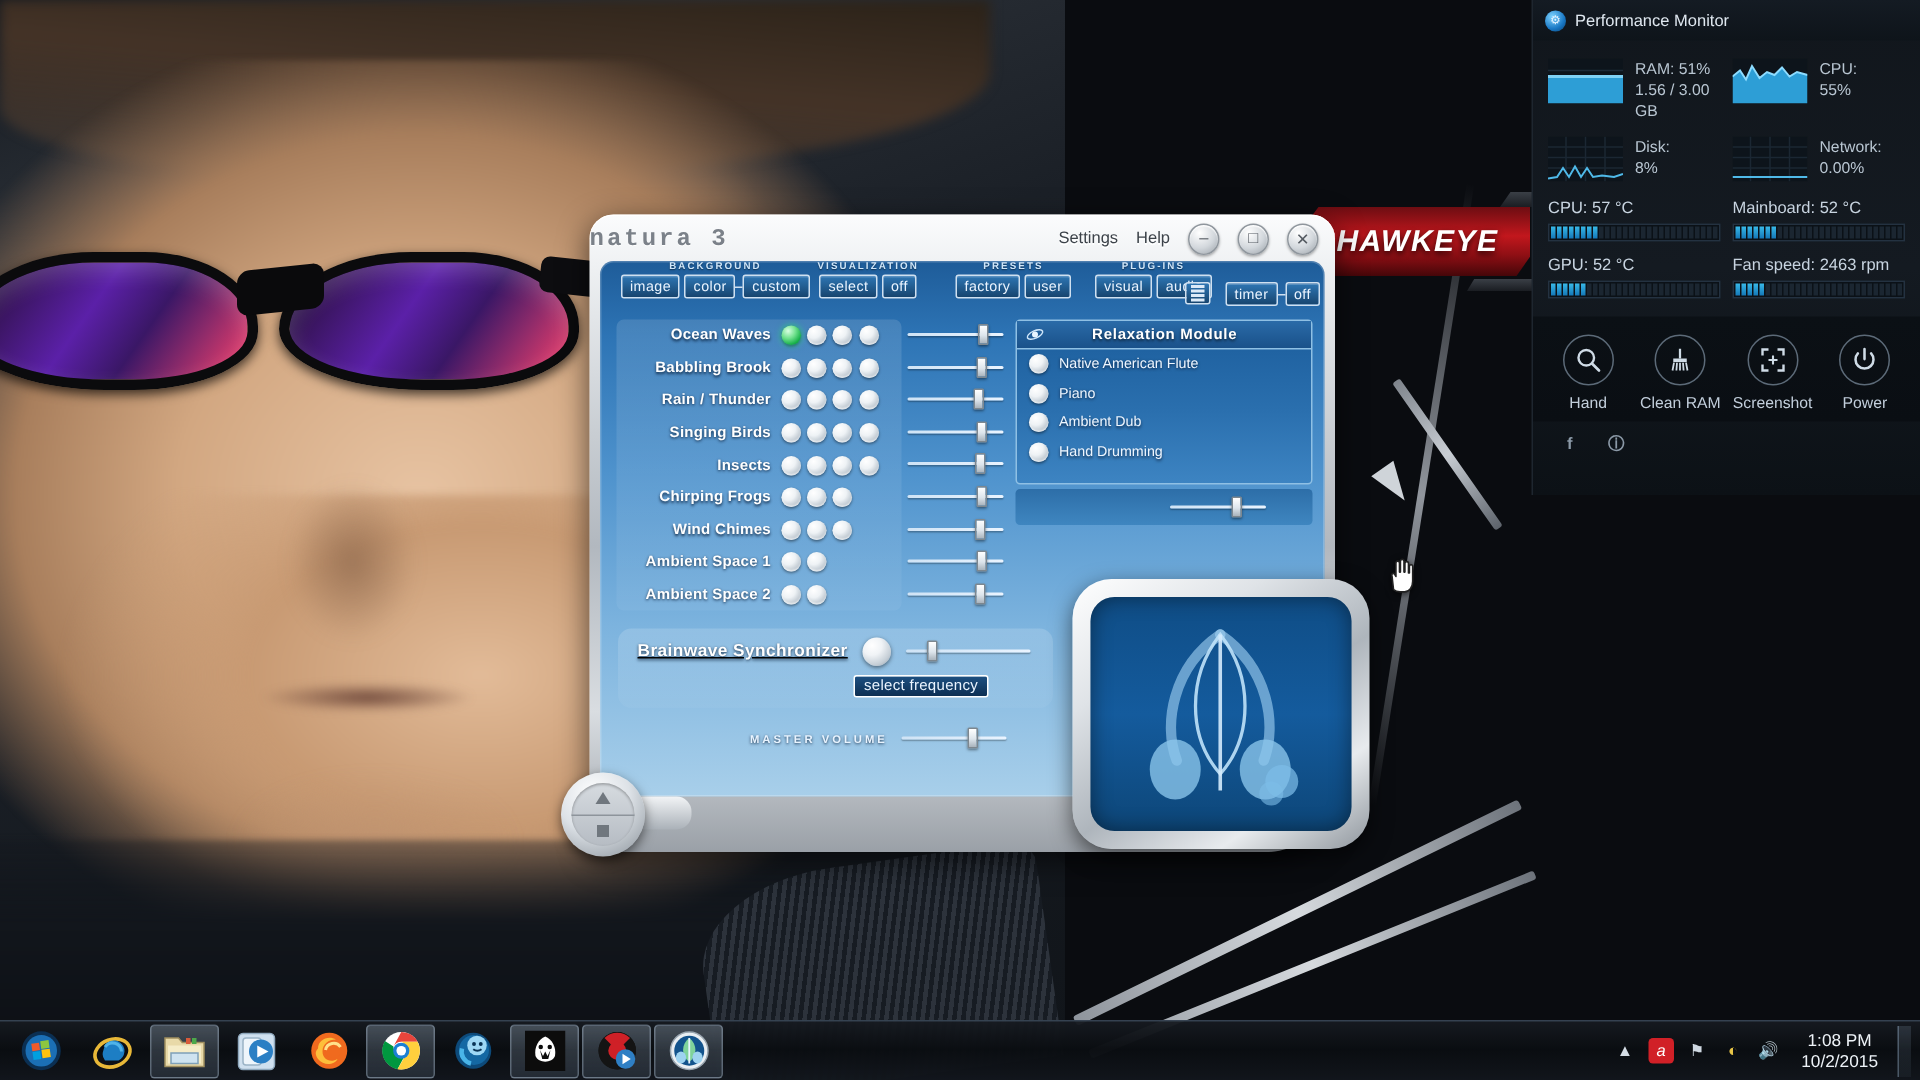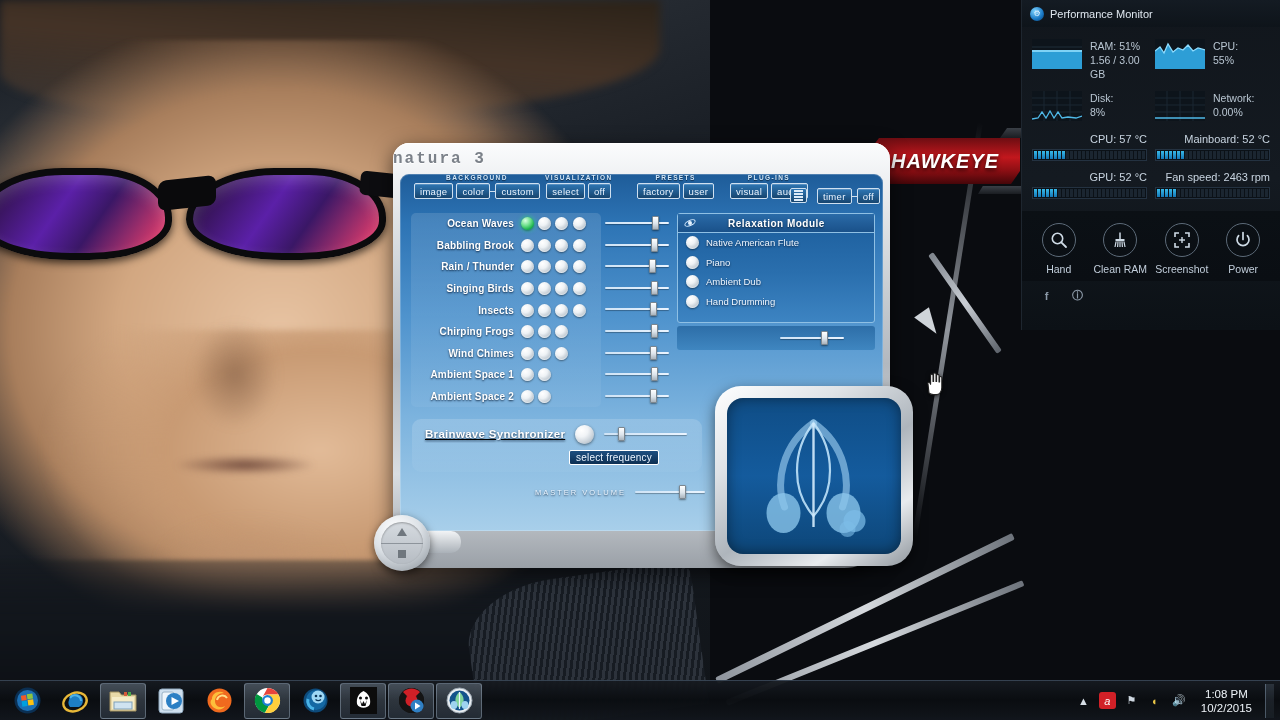--- a/index.html
+++ b/index.html
@@ -167,22 +167,22 @@
     text-shadow:0 1px 2px rgba(0,20,45,.85); }
   .bigknob { width:19px; height:19px; border-radius:50%;
     background:radial-gradient(circle at 34% 28%, #ffffff 0%, #f0f3f6 35%, #c5ced6 70%, #8d97a1 100%);
     box-shadow:0 1px 3px rgba(0,0,0,.5); }
   .freq-btn { position:absolute; left:157px; top:31px; border:1px solid #fff;
     background:linear-gradient(180deg,#1d4f80,#0d2f53); color:#eaf4ff; font-size:10px;
     padding:1px 6px; border-radius:2px; letter-spacing:.2px; }
 
   
   .master { position:absolute; left:100px; top:311px; display:flex; align-items:center; gap:9px; }
-  .master-label { font-size:7.5px; letter-spacing:2px; color:#e9f4ff; font-weight:normal;
-    text-shadow:0 1px 2px rgba(0,20,45,.8);margin-left:35px; }
+  .master-label { font-size:7.5px; letter-spacing:2px; color:#e9f4ff; font-weight:bold;
+    text-shadow:0 1px 2px rgba(0,20,45,.8); }
 
   
   .pod { position:absolute; left:-19px; top:372px; width:56px; height:56px;
     background:radial-gradient(circle at 38% 26%, #ffffff, #dde2e7 45%, #a7aeb5 80%, #7b838b 100%);
     border-radius:50%; box-shadow:0 3px 8px rgba(0,0,0,.55); }
   .pod-tail { position:absolute; left:34px; top:388px; width:34px; height:22px;
     background:linear-gradient(180deg,#f2f4f6,#aab1b8); border-radius:0 10px 10px 0; }
   .pod-in { position:absolute; left:7px; top:7px; width:42px; height:42px; border-radius:50%;
     background:linear-gradient(180deg,#d6dbe0,#b6bcc3); box-shadow:inset 0 1px 2px rgba(0,0,0,.3);
     display:flex; flex-direction:column; }
@@ -214,21 +214,21 @@
   .pm-logo { width:14px; height:14px; border-radius:50%;
     background:radial-gradient(circle at 35% 30%, #7fd4ff, #1877c4 60%, #0b3f6e 100%);
     display:flex; align-items:center; justify-content:center; color:#dff0ff; font-size:8px; }
   .pm-title { font-size:11px; color:#dfe7ef; }
   .pm-grid { display:grid; grid-template-columns:1fr 1fr; gap:10px 8px; padding:12px 10px 8px 10px; }
   .pm-cell { display:flex; align-items:flex-start; gap:8px; }
   .pm-spark { width:50px; height:30px; flex:none; }
   .pm-txt { font-size:10.5px; color:#b9c6d2; line-height:14px; }
   .pm-txt b { font-weight:normal; display:block; }
 
-  .pm-temps { padding:4px 10px 12px 10px; display:grid; grid-template-columns:1fr 1fr; gap:10px 8px;text-align:right; }
+  .pm-temps { padding:4px 10px 12px 10px; display:grid; grid-template-columns:1fr 1fr; gap:10px 8px; }
   .pm-t-label { font-size:11px; color:#c8d4e0; margin-bottom:4px; }
   .pm-bar { height:12px; border:1px solid #243241; display:flex; gap:1px; padding:1px; align-items:stretch;
     background:#0b1117; }
   .pm-bar i { flex:1; background:#1b2631; }
   .pm-bar i.f { background:linear-gradient(180deg,#38b9e8,#1478b8); }
 
   .pm-actions { display:flex; justify-content:space-around; padding:12px 6px 6px 6px;
     background:linear-gradient(180deg,#0b1015,#0a0e13); }
   .pm-act { display:flex; flex-direction:column; align-items:center; gap:6px; width:56px; }
   .pm-circ { width:34px; height:34px; border-radius:50%; border:1px solid #5c6a78;
@@ -288,20 +288,27 @@
     <span>HAWKEYE</span>
   </div>
   <div class="banner-bar bb2"></div>
 </div>
 
 <div id="natura">
   <div class="win-shell"></div>
 
   <div class="titlebar">
     <div class="app-title">natura 3</div>
+    <div class="title-right">
+      <div class="menu-link">Settings</div>
+      <div class="menu-link">Help</div>
+      <div class="wbtn">–</div>
+      <div class="wbtn">□</div>
+      <div class="wbtn">✕</div>
+    </div>
   </div>
 
   <div class="win-body">
 
     <div class="toolbar">
       <div class="tb-group" style="left:14px">
         <div class="tb-cap">BACKGROUND</div>
         <div class="tb-row">
           <div class="tb-btn">image</div>
           <div class="tb-btn" style="margin-left:3px">color</div>

